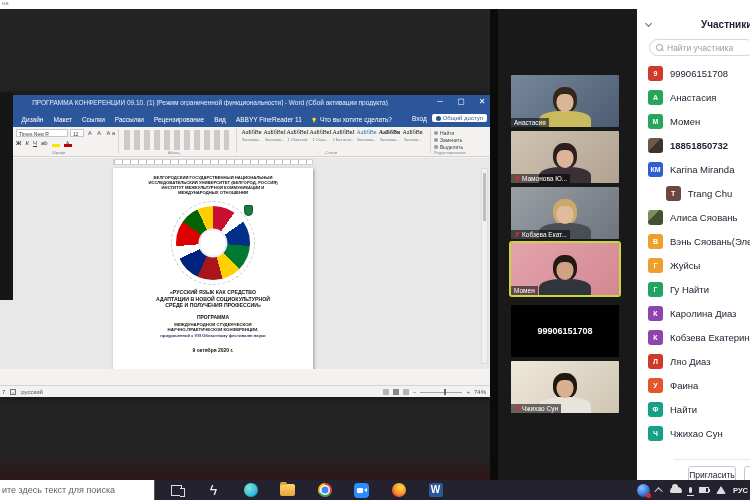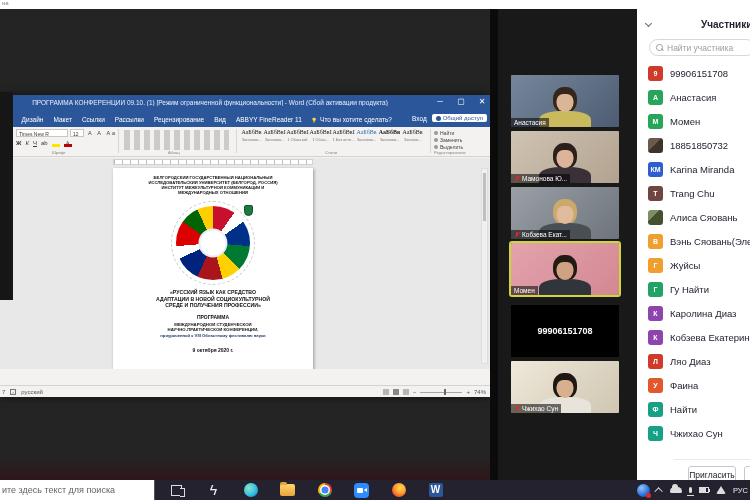--- a/index.html
+++ b/index.html
@@ -209,21 +209,21 @@
   .tray-cloud { width:12px; height:6px; background:#ddd; border-radius:6px 6px 2px 2px; position:relative; }
   .tray-cloud::before { content:""; position:absolute; left:2px; top:-3px; width:6px; height:6px;
                         background:#ddd; border-radius:50%; }
   .tray-mic { width:3px; height:6px; background:#ddd; border-radius:1.5px; position:relative; }
   .tray-mic::after { content:""; position:absolute; left:-2px; bottom:-2.5px; width:7px; height:1px; background:#ddd; }
   .tray-batt { width:10px; height:5.5px; border:1px solid #ddd; position:relative; }
   .tray-batt::before { content:""; position:absolute; left:0; top:0; width:6px; height:100%; background:#ddd; }
   .tray-batt::after { content:""; position:absolute; right:-2px; top:1px; width:1px; height:2.5px; background:#ddd; }
   .tray-wifi { width:0; height:0; border-left:5px solid transparent; border-right:5px solid transparent;
                border-bottom:8px solid #ddd; border-radius:2px; }
-  .tray-lang { font-size:7.5px; color:#eee; }
+  .tray-lang { font-size:7.5px; color:#eee;font-weight:bold; }
 </style>
 </head>
 <body>
 
 <div class="screen">
 
   <div class="top-strip">
     <span>на</span>
   </div>
 
@@ -423,29 +423,29 @@
           <span class="p-name">99906151708</span>
         </div>
         <div class="p-row" style="top: 24px;">
           <span class="p-avatar" style="background: rgb(39, 165, 90);">А</span>
           <span class="p-name">Анастасия</span>
         </div>
         <div class="p-row" style="top: 48px;">
           <span class="p-avatar" style="background: rgb(39, 165, 90);">М</span>
           <span class="p-name">Момен</span>
         </div>
-        <div class="p-row" style="top: 72px;">
+        <div class="p-row" style="top: 72px; font-weight: bold;">
           <span class="p-avatar photo1"></span>
           <span class="p-name">18851850732</span>
         </div>
         <div class="p-row" style="top: 96px;">
           <span class="p-avatar" style="background: rgb(47, 95, 206);">КМ</span>
           <span class="p-name">Karina Miranda</span>
         </div>
-        <div class="p-row" style="top: 120px;">
+        <div class="p-row" style="top: 120px; justify-content: center;">
           <span class="p-avatar" style="background: rgb(110, 69, 64);">Т</span>
           <span class="p-name">Trang Chu</span>
         </div>
         <div class="p-row" style="top: 144px;">
           <span class="p-avatar photo2"></span>
           <span class="p-name">Алиса Сяовань</span>
         </div>
         <div class="p-row" style="top: 168px;">
           <span class="p-avatar" style="background: rgb(239, 159, 46);">В</span>
           <span class="p-name">Вэнь Сяовань(Элеонора)</span>

